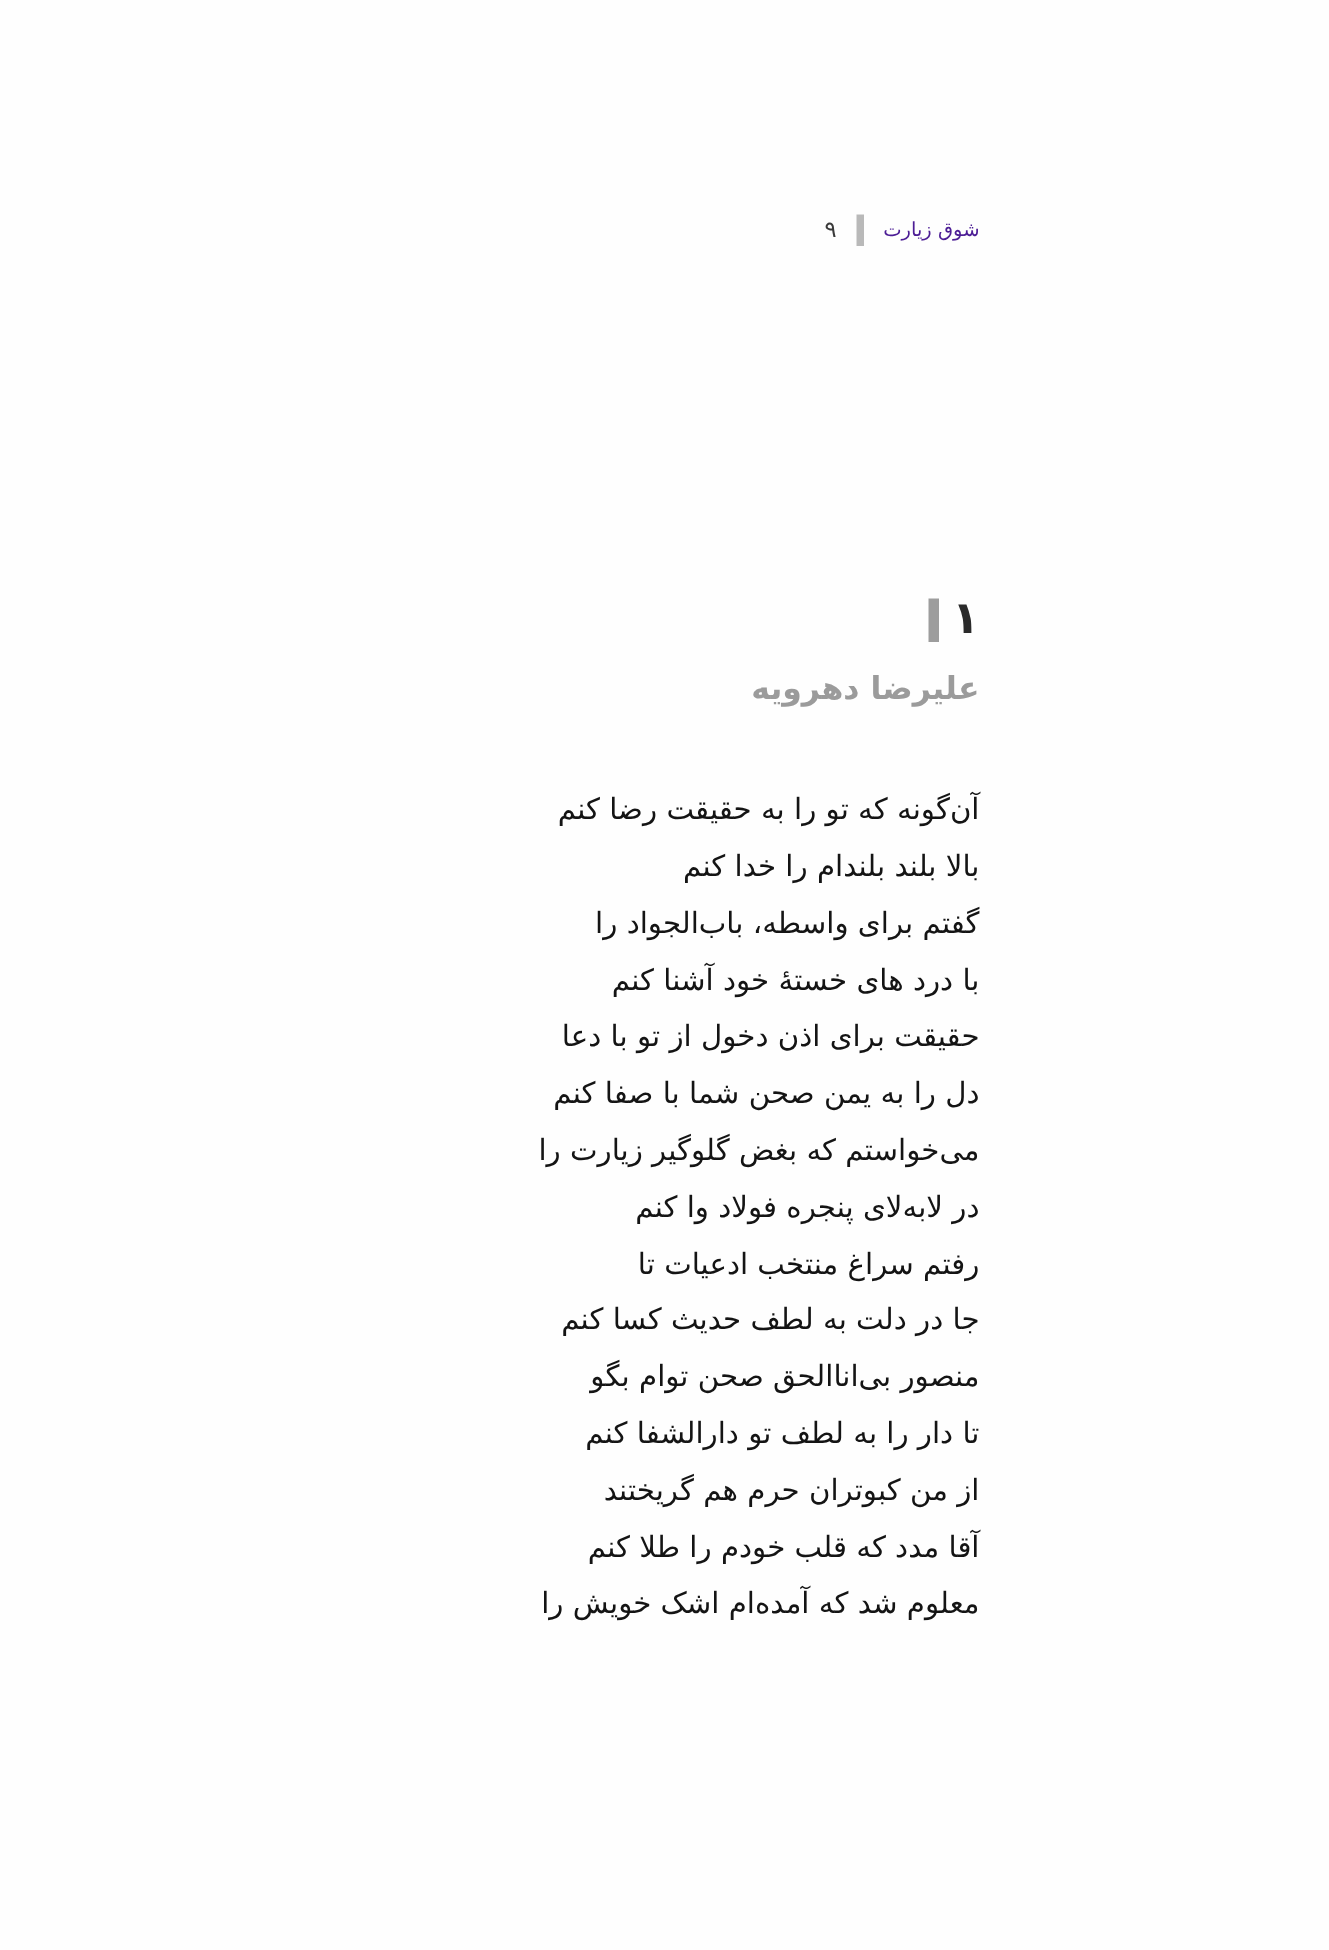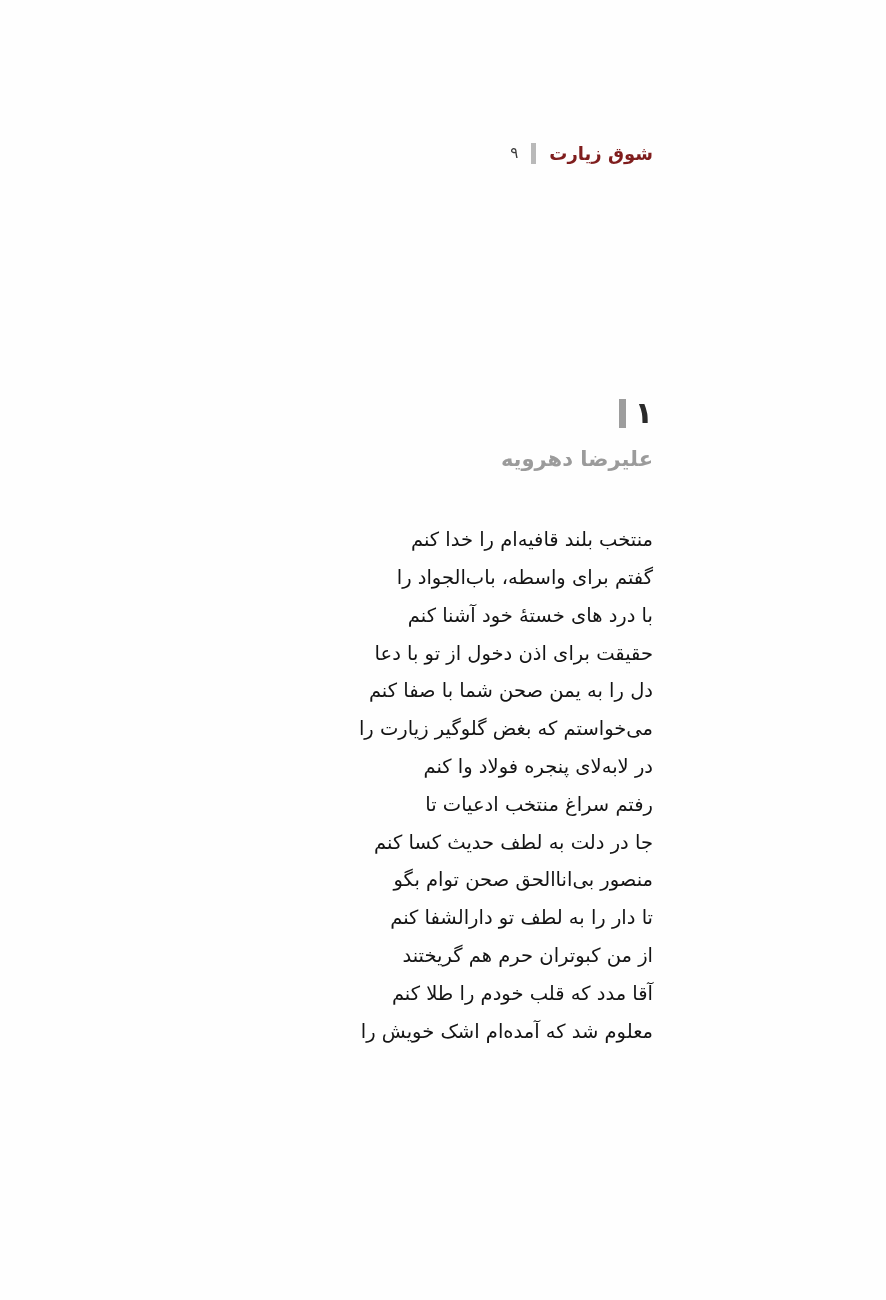--- a/index.html
+++ b/index.html
@@ -30,23 +30,23 @@
     right: 233px;
     left: 233px;
     display: flex;
     flex-direction: row;
     align-items: center;
     justify-content: flex-start;
     direction: rtl;
     height: 30px;
   }
   .header-title {
-    font-size: 18px;
-    font-weight: 700;
-    color: #7f1d1d;
+    font-size: 13px;
+    font-weight: 400;
+    color: #4c1d95;
     letter-spacing: 0px;
     white-space: nowrap;
   }
   .header-rule {
     width: 5px;
     height: 21px;
     background: #b9b9b9;
     margin: 0 13px 0 13px;
     flex: none;
   }
@@ -130,21 +130,22 @@
   <div class="poem-block">
 
     <div class="poem-number-row">
       <span class="poem-number">۱</span>
       <span class="poem-number-rule"></span>
     </div>
 
     <div class="poet-name">علیرضا دهرویه</div>
 
     <div class="verses">
-      <div class="verse-line">منتخب بلند قافیه‌ام را خدا کنم</div>
+      <div class="verse-line">آن‌گونه که تو را به حقیقت رضا کنم</div>
+      <div class="verse-line">بالا بلند بلند‌ام را خدا کنم</div>
       <div class="verse-line">گفتم برای واسطه، باب‌الجواد را</div>
       <div class="verse-line">با درد های خستۀ خود آشنا کنم</div>
       <div class="verse-line">حقیقت برای اذن دخول از تو با دعا</div>
       <div class="verse-line">دل را به یمن صحن شما با صفا کنم</div>
       <div class="verse-line">می‌خواستم که بغض گلوگیر زیارت را</div>
       <div class="verse-line">در لابه‌لای پنجره فولاد وا کنم</div>
       <div class="verse-line">رفتم سراغ منتخب ادعیات تا</div>
       <div class="verse-line">جا در دلت به لطف حدیث کسا کنم</div>
       <div class="verse-line">منصور بی‌اناالحق صحن توام بگو</div>
       <div class="verse-line">تا دار را به لطف تو دارالشفا کنم</div>

